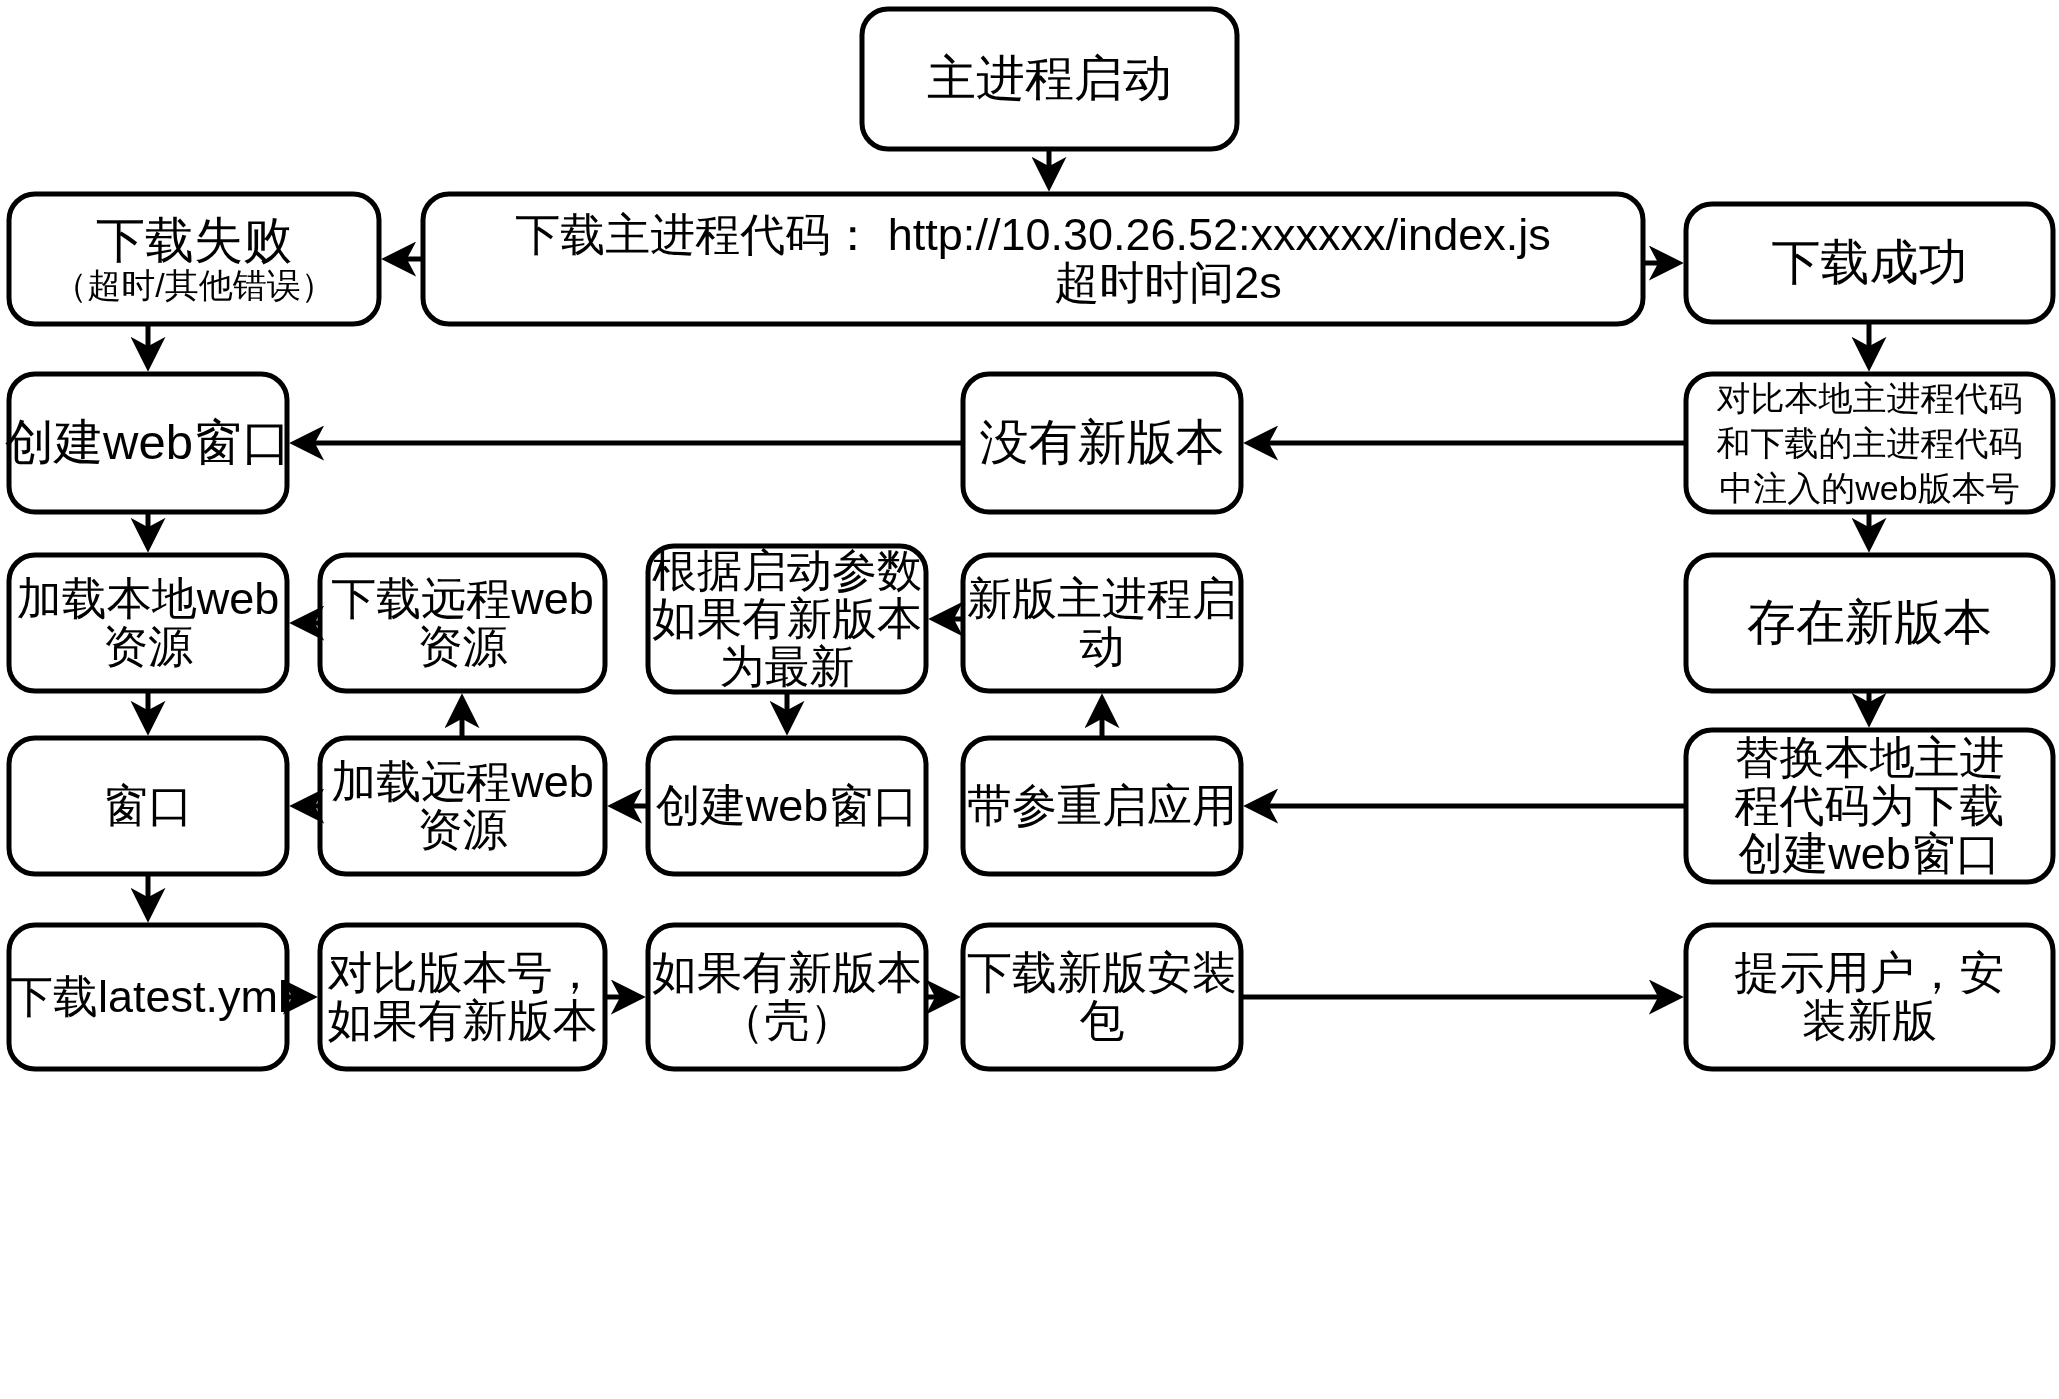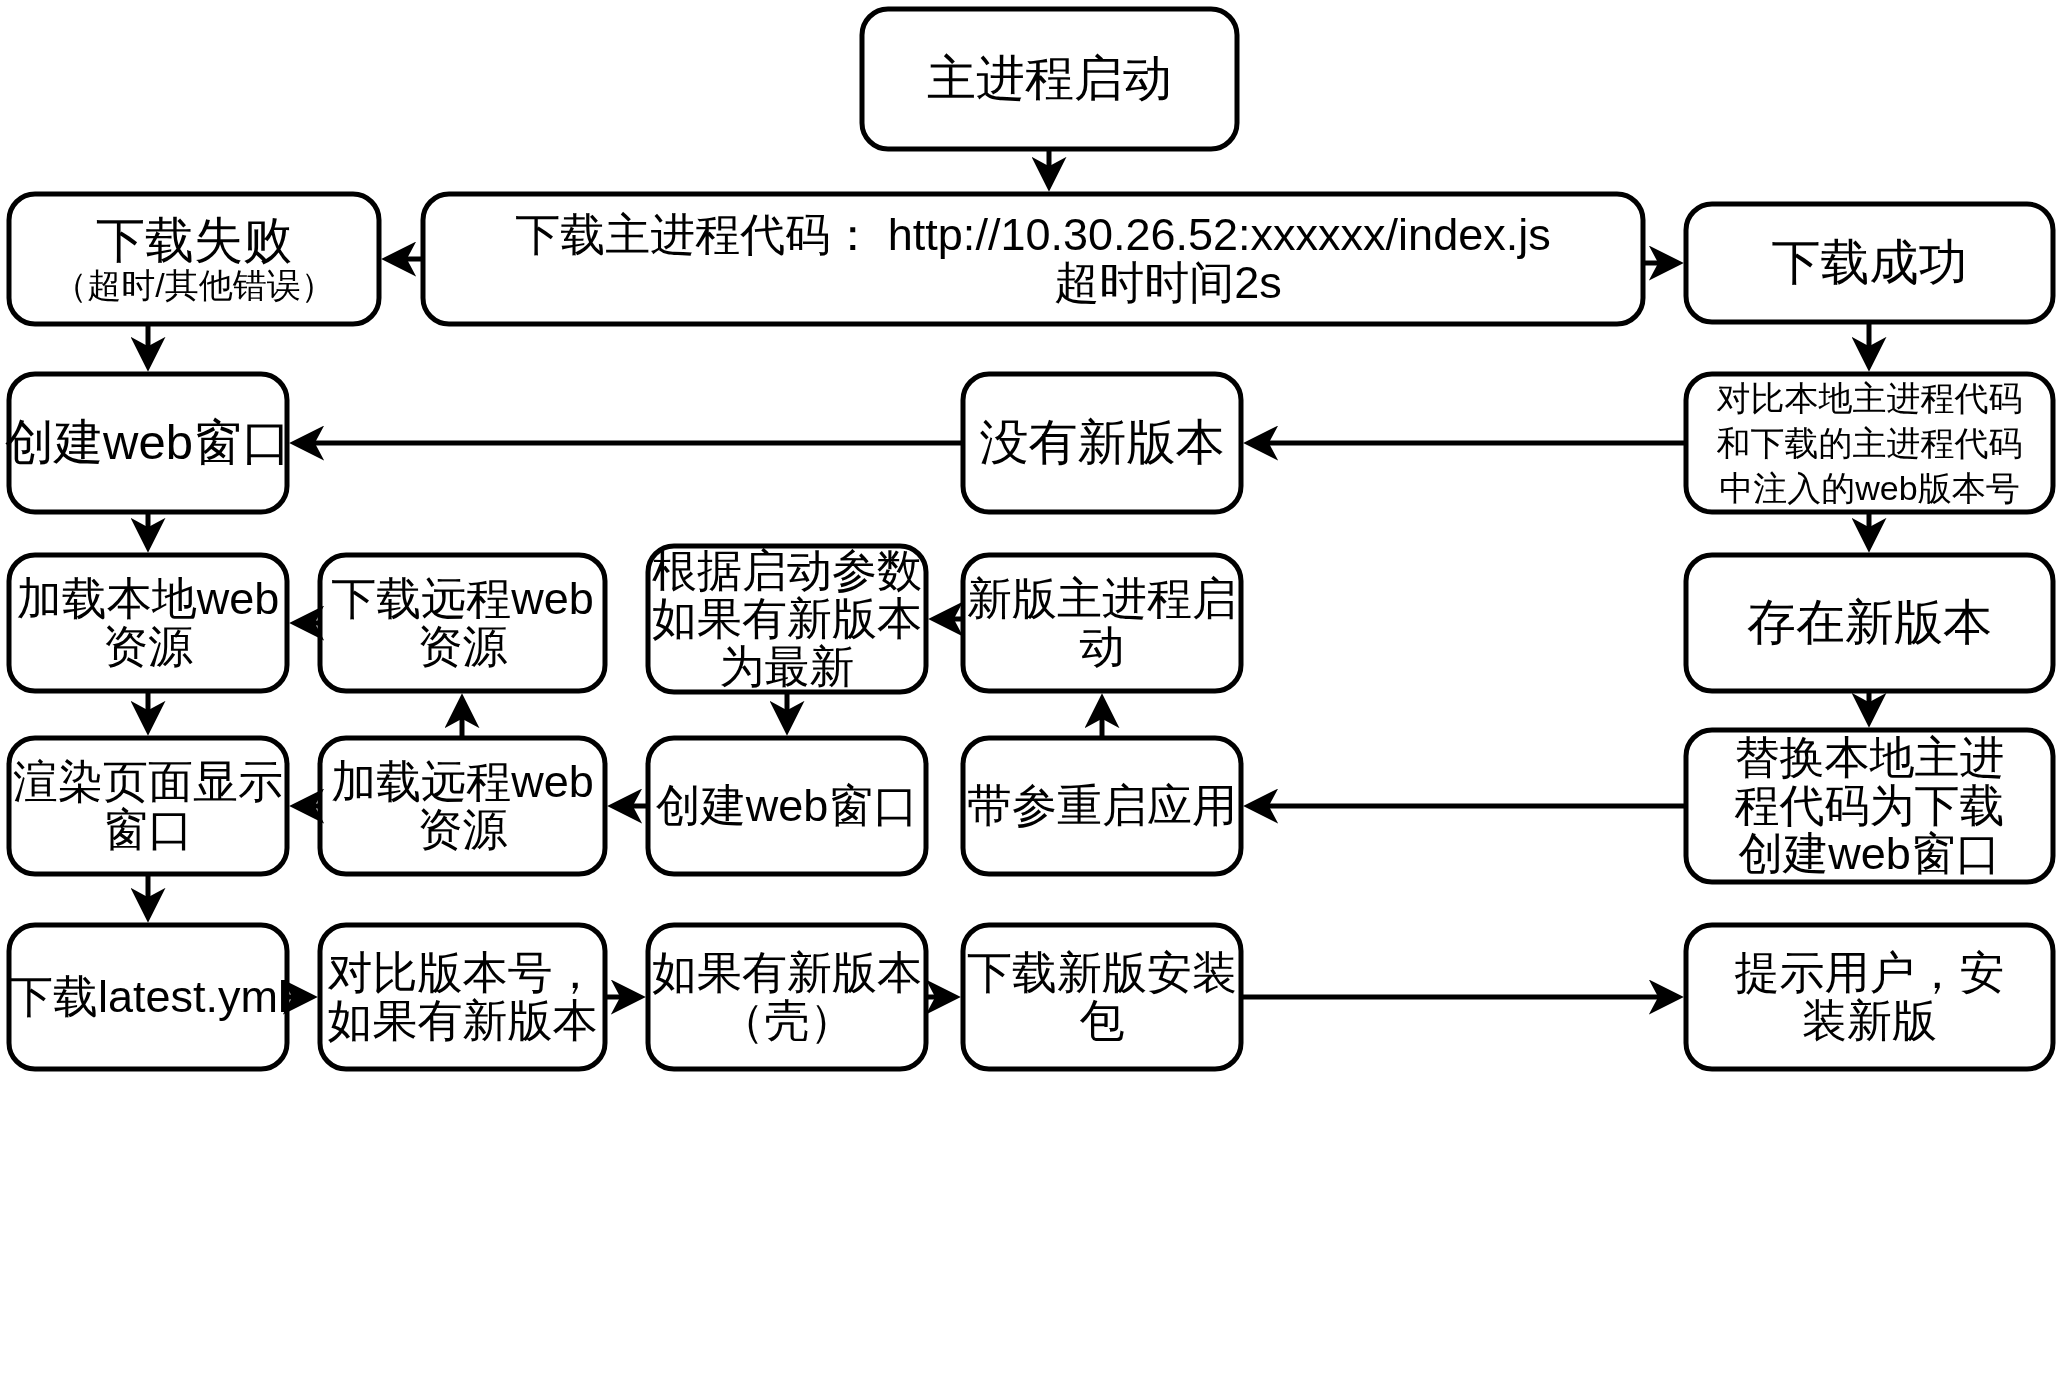--- a/index.html
+++ b/index.html
@@ -200,21 +200,20 @@
   <div class="node-label" style="left:963px; top:555px; width:278px; height:136px;">
     <span class="line sz-md">新版主进程启</span>
     <span class="line sz-md">动</span>
   </div>
 
   <div class="node-label" style="left:1686px; top:555px; width:367px; height:136px;">
     <span class="line sz-lg">存在新版本</span>
   </div>
 
   <div class="node-label" style="left:9px; top:738px; width:278px; height:136px;">
-    <span class="line sz-md">渲染页面显示</span>
     <span class="line sz-md">窗口</span>
   </div>
 
   <div class="node-label" style="left:320px; top:738px; width:285px; height:136px;">
     <span class="line sz-md">加载远程web</span>
     <span class="line sz-md">资源</span>
   </div>
 
   <div class="node-label" style="left:648px; top:738px; width:278px; height:136px;">
     <span class="line sz-md">创建web窗口</span>

